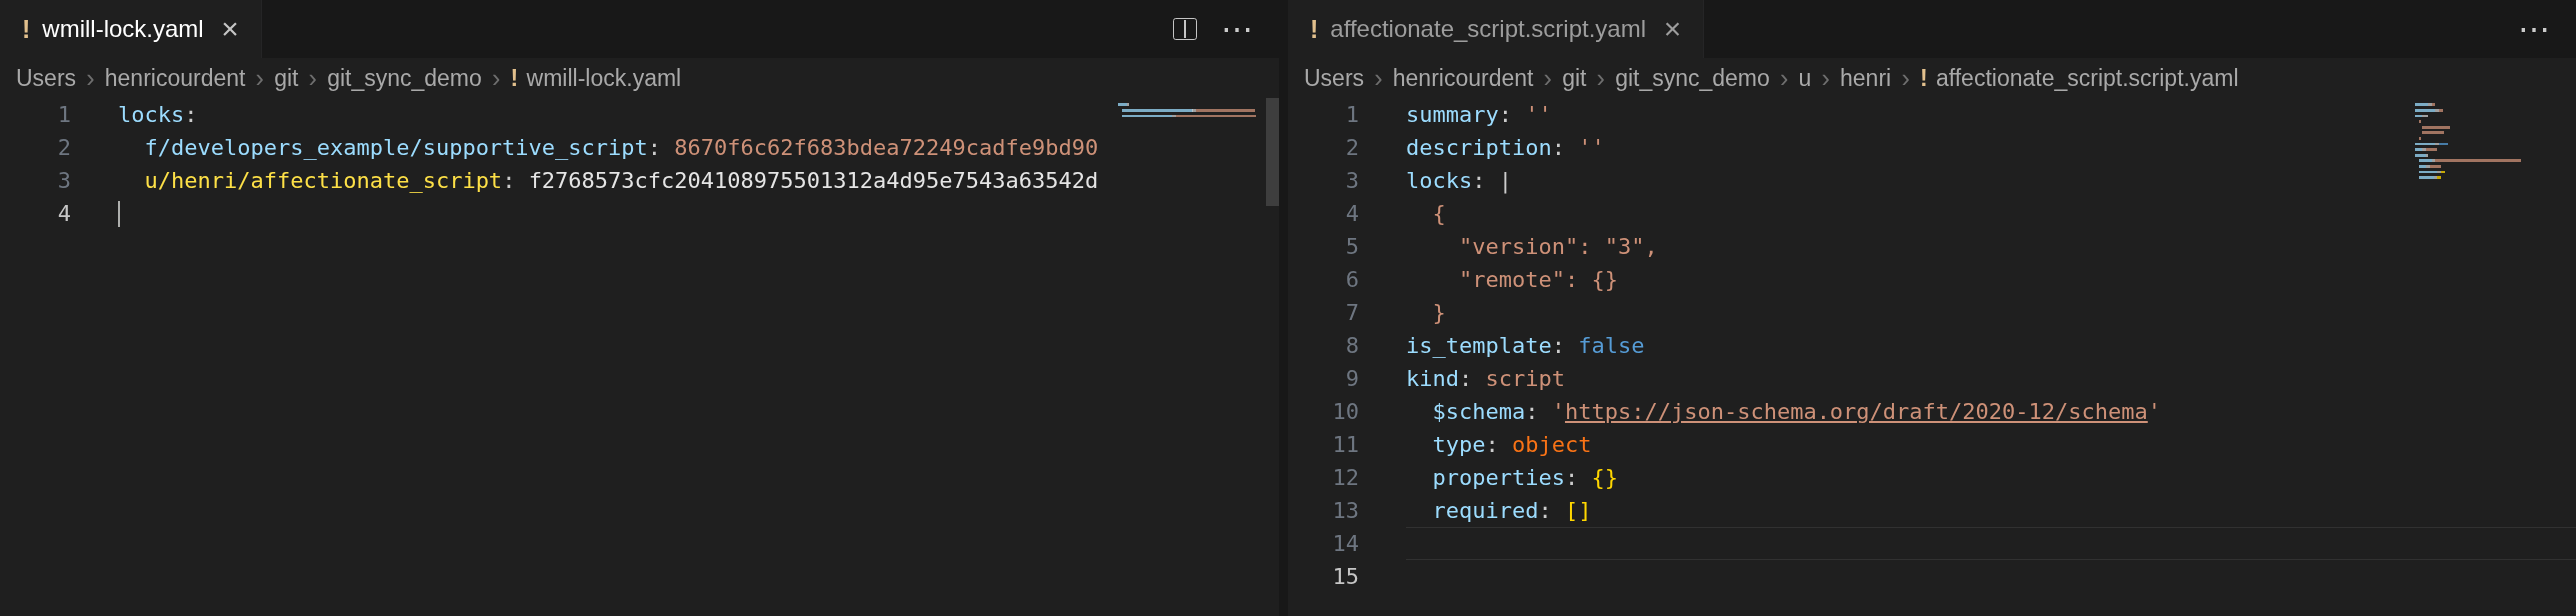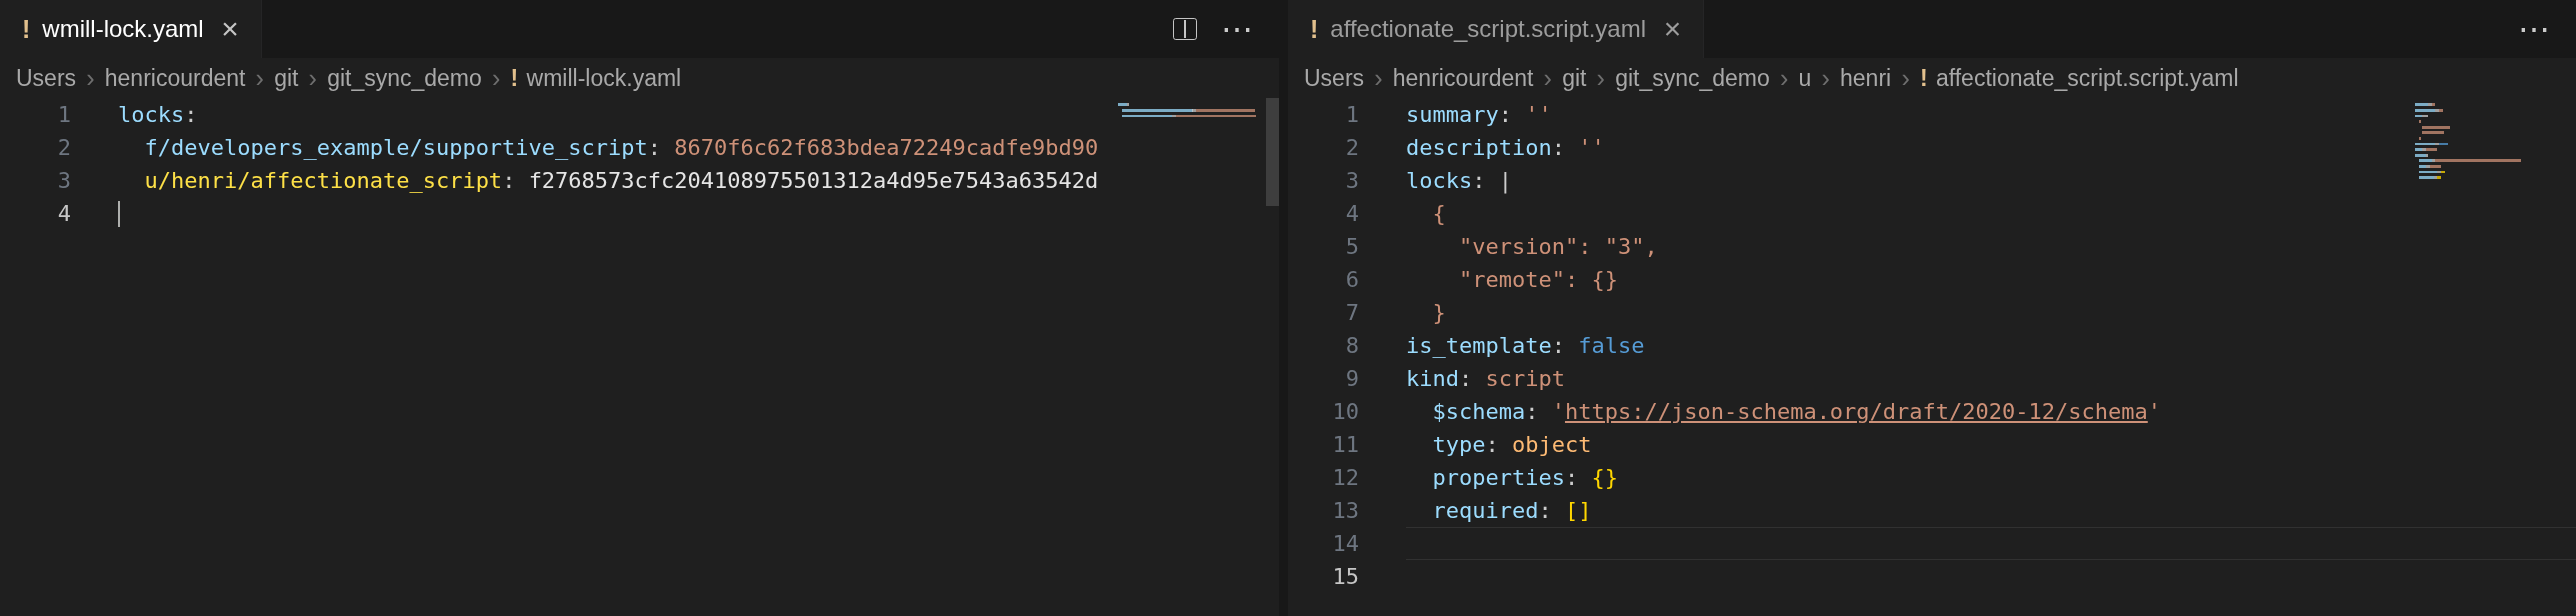--- a/index.html
+++ b/index.html
@@ -168,21 +168,21 @@
         <div class="cline"><span style="color: rgb(156, 220, 254);">summary</span><span style="color: rgb(204, 204, 204);">: </span><span style="color: rgb(206, 145, 120);">''</span></div>
         <div class="cline"><span style="color: rgb(156, 220, 254);">description</span><span style="color: rgb(204, 204, 204);">: </span><span style="color: rgb(206, 145, 120);">''</span></div>
         <div class="cline"><span style="color: rgb(156, 220, 254);">locks</span><span style="color: rgb(204, 204, 204);">: </span><span style="color: rgb(204, 204, 204);">|</span></div>
         <div class="cline"><span style="color: rgb(206, 145, 120);">  {</span></div>
         <div class="cline"><span style="color: rgb(206, 145, 120);">    "version": "3",</span></div>
         <div class="cline"><span style="color: rgb(206, 145, 120);">    "remote": {}</span></div>
         <div class="cline"><span style="color: rgb(206, 145, 120);">  }</span></div>
         <div class="cline"><span style="color: rgb(156, 220, 254);">is_template</span><span style="color: rgb(204, 204, 204);">: </span><span style="color: rgb(86, 156, 214);">false</span></div>
         <div class="cline"><span style="color: rgb(156, 220, 254);">kind</span><span style="color: rgb(204, 204, 204);">: </span><span style="color: rgb(206, 145, 120);">script</span></div>
         <div class="cline"><span style="color: rgb(204, 204, 204);">  </span><span style="color: rgb(156, 220, 254);">$schema</span><span style="color: rgb(204, 204, 204);">: </span><span style="color: rgb(206, 145, 120);">'</span><span style="color: rgb(206, 145, 120); text-decoration: underline;">https://json-schema.org/draft/2020-12/schema</span><span style="color: rgb(206, 145, 120);">'</span></div>
-        <div class="cline"><span style="color: rgb(204, 204, 204);">  </span><span style="color: rgb(156, 220, 254);">type</span><span style="color: rgb(204, 204, 204);">: </span><span style="color: #fdba74;">object</span></div>
+        <div class="cline"><span style="color: rgb(204, 204, 204);">  </span><span style="color: rgb(156, 220, 254);">type</span><span style="color: rgb(204, 204, 204);">: </span><span style="color: #f97316;">object</span></div>
         <div class="cline"><span style="color: rgb(204, 204, 204);">  </span><span style="color: rgb(156, 220, 254);">properties</span><span style="color: rgb(204, 204, 204);">: </span><span style="color: rgb(255, 215, 0);">{}</span></div>
         <div class="cline"><span style="color: rgb(204, 204, 204);">  </span><span style="color: rgb(156, 220, 254);">required</span><span style="color: rgb(204, 204, 204);">: </span><span style="color: rgb(255, 215, 0);">[]</span></div>
         <div class="cline hl"></div>
       </div>
     <div class="minimap">
         <div class="mrow">
           <span class="mseg" style="left: 0px; width: 13px; background: rgb(156, 220, 254);"></span>
           <span class="mseg" style="left: 13px; width: 3.7px; background: rgb(204, 204, 204);"></span>
           <span class="mseg" style="left: 16.7px; width: 3.7px; background: rgb(206, 145, 120);"></span>
         </div>

